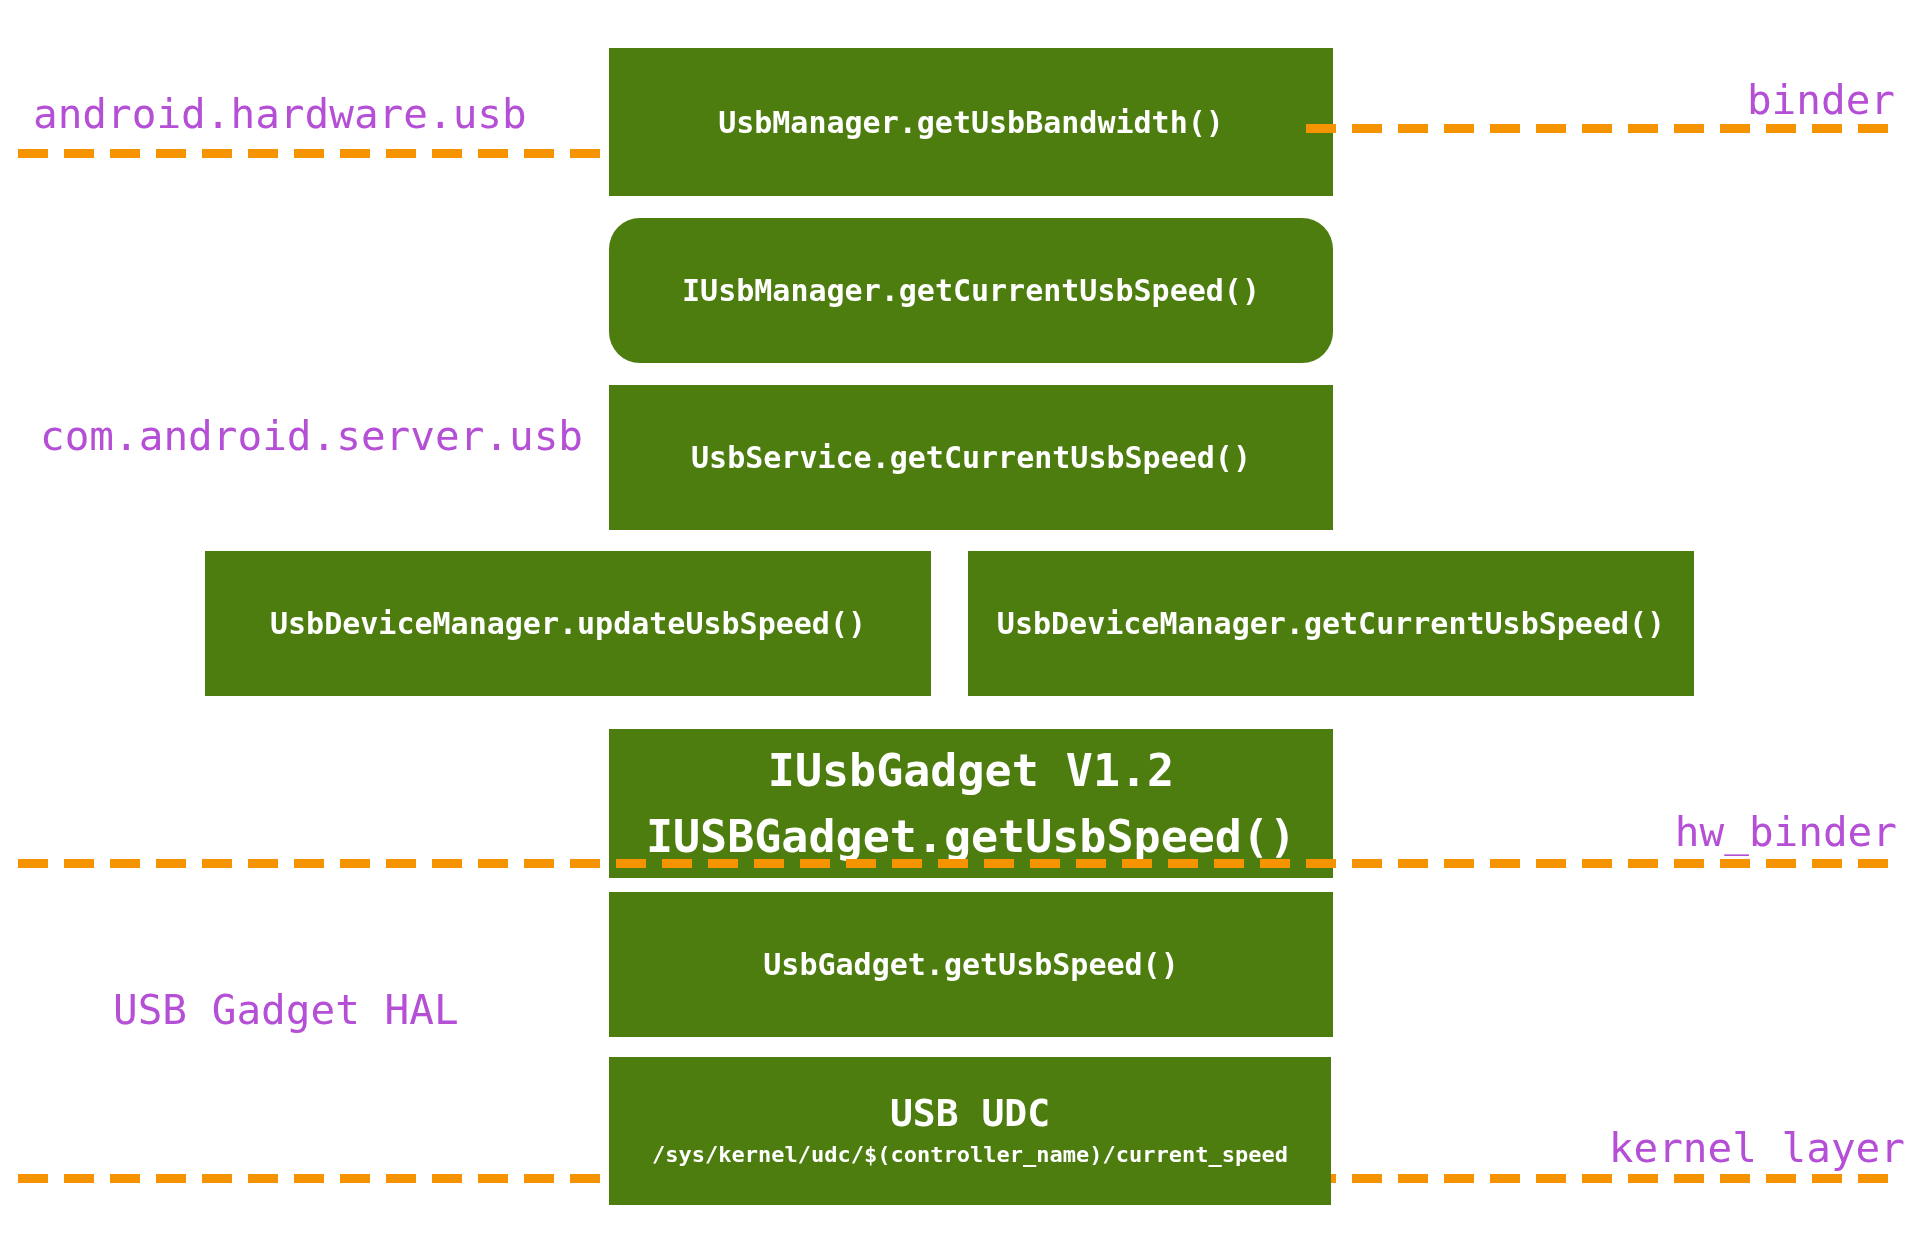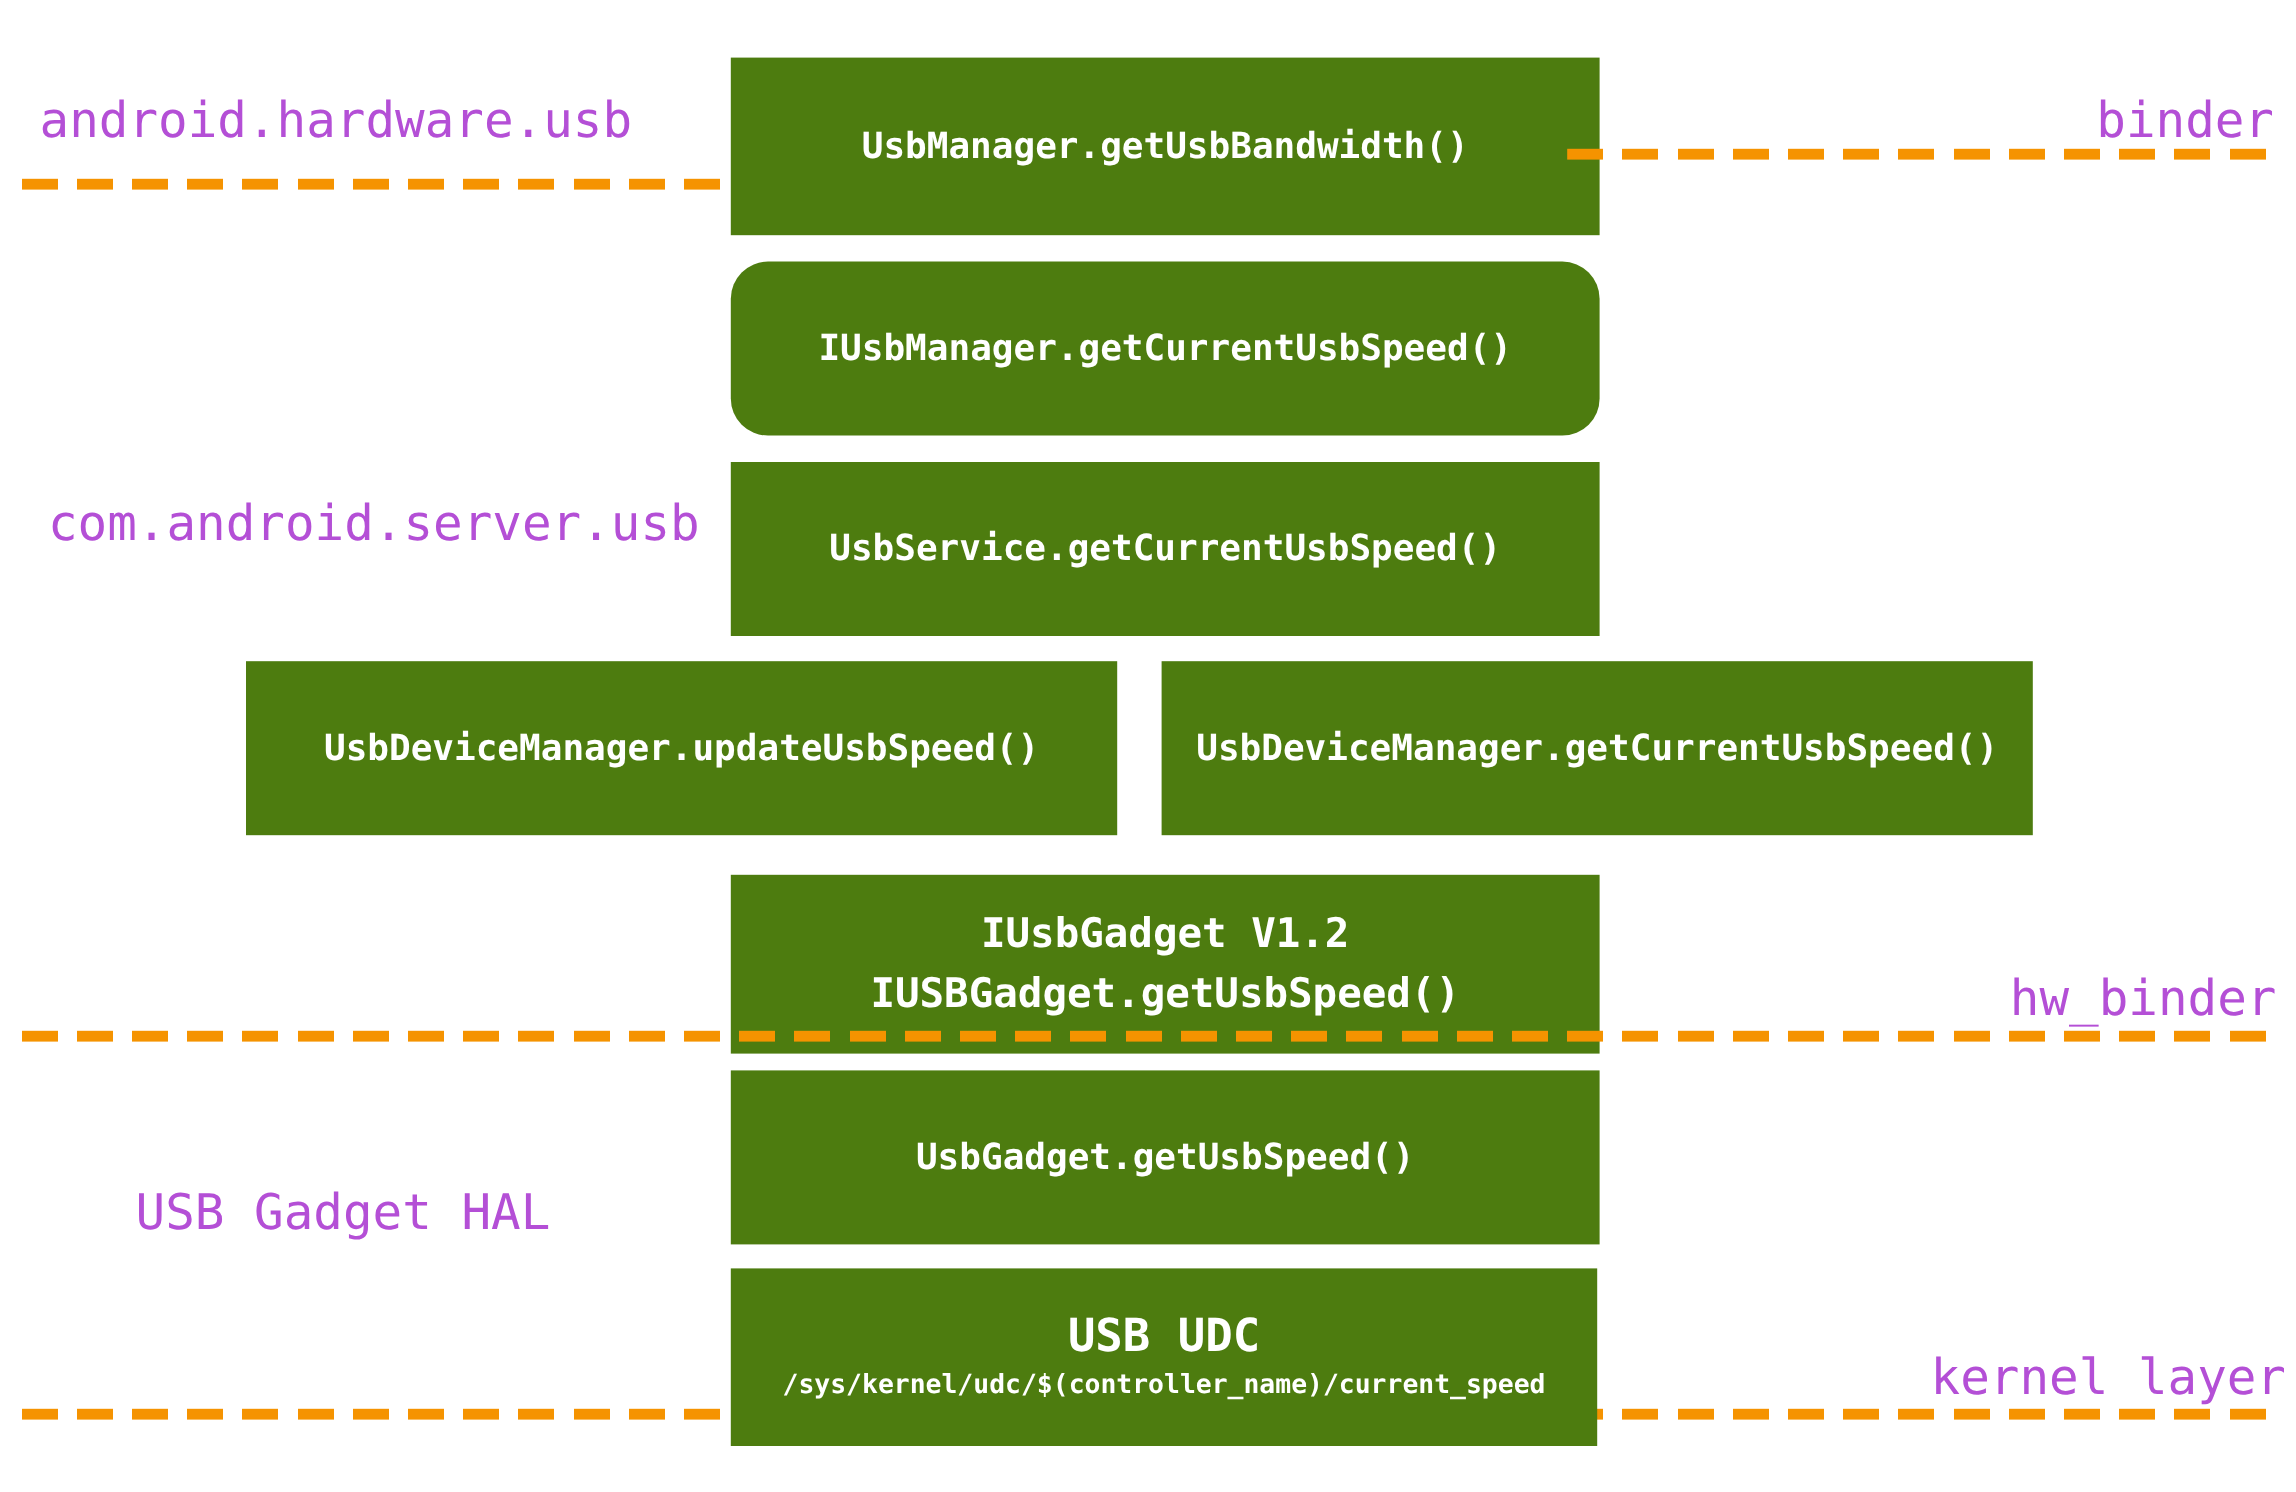--- a/index.html
+++ b/index.html
@@ -31,35 +31,35 @@
     font-size: 30px;
     line-height: 1.3;
     z-index: 2;
     white-space: nowrap;
   }
   .box-1 { left: 609px; top:   48px; width: 724px; height: 148px; }
   .box-2 { left: 609px; top:  218px; width: 724px; height: 145px; border-radius: 31px; }
   .box-3 { left: 609px; top:  385px; width: 724px; height: 145px; }
   .box-4 { left: 205px; top:  551px; width: 726px; height: 145px; }
   .box-5 { left: 968px; top:  551px; width: 726px; height: 145px; }
-  .box-6 { left: 609px; top:  729px; width: 724px; height: 149px; font-size: 34px; line-height: 1.45; text-align: center; }
+  .box-6 { left: 609px; top:  729px; width: 724px; height: 149px; font-size: 45px; line-height: 1.45; text-align: center; }
   .box-7 { left: 609px; top:  892px; width: 724px; height: 145px; }
   .box-8 { left: 609px; top: 1057px; width: 722px; height: 148px; z-index: 3; justify-content: center; }
   .box-8 .udc-title { font-size: 38px; line-height: 1.1; }
   .box-8 .udc-path  { font-size: 22px; margin-top: 6px; }
   
   .layer-label {
     position: absolute;
     color: #b44fd6;
     font-size: 41px;
     line-height: 1;
     white-space: nowrap;
     z-index: 4;
   }
-  .lbl-android-hw   { left:  33px; top:   80px; }
+  .lbl-android-hw   { left:  33px; top:   94px; }
   .lbl-binder       { right: 18px; top:   80px; }
   .lbl-server-usb   { left:  40px; top:  416px; }
   .lbl-hw-binder    { right: 16px; top:  812px; }
   .lbl-gadget-hal   { left: 113px; top:  990px; }
   .lbl-kernel       { right:  8px; top: 1128px; }
   
   .dash-line {
     position: absolute;
     height: 9px;
     background: repeating-linear-gradient(to right,

